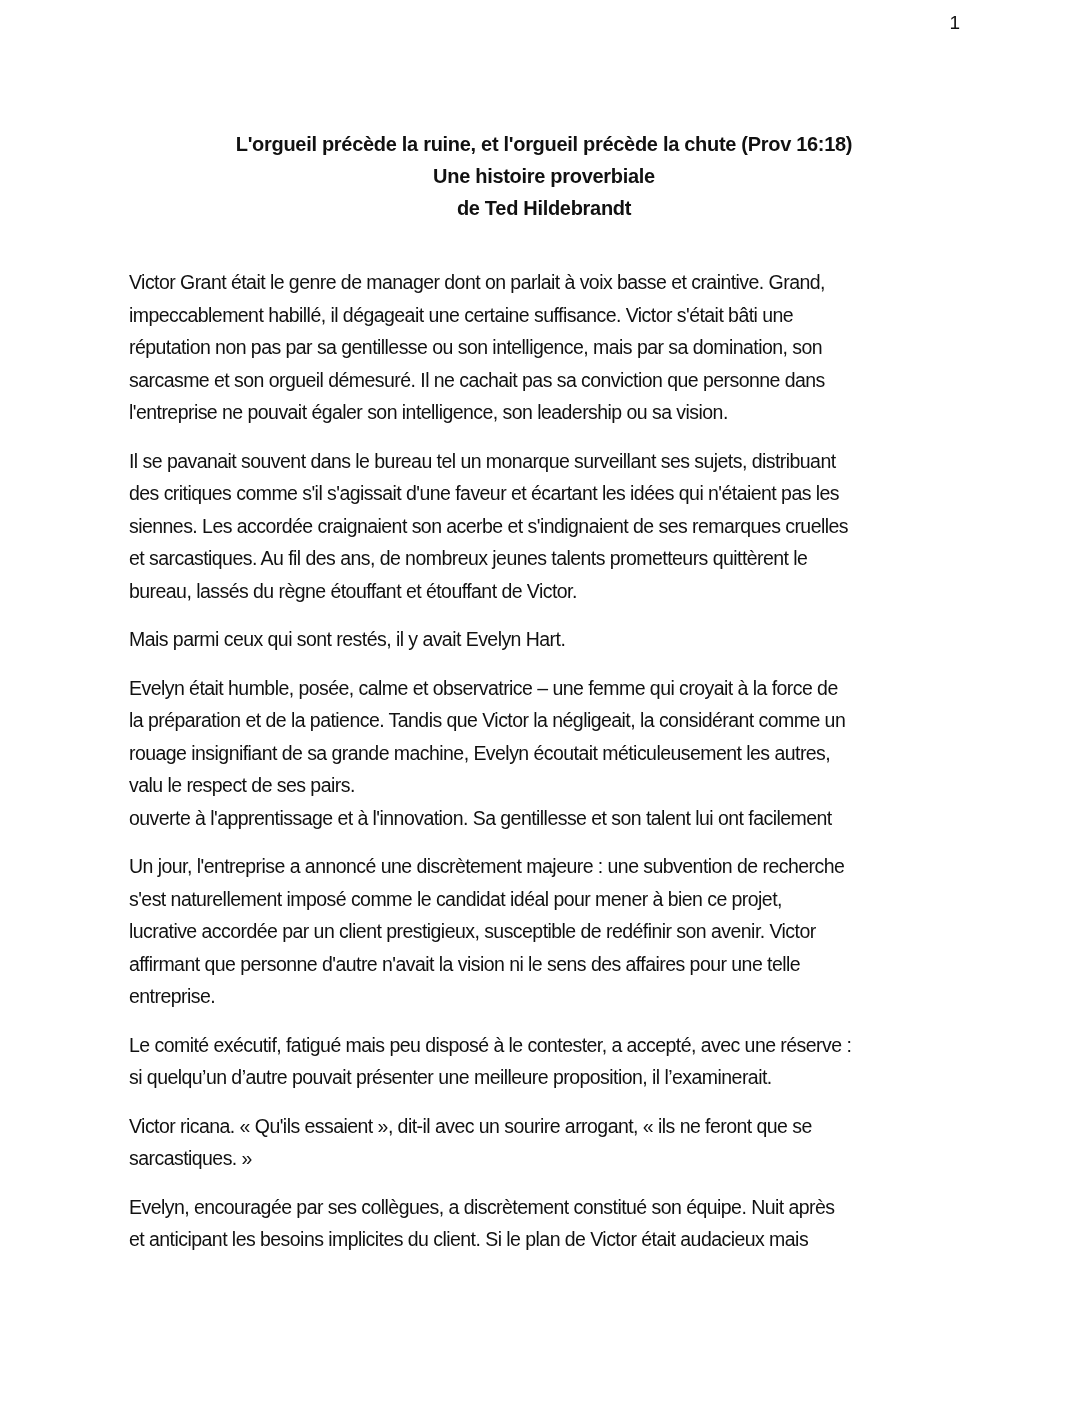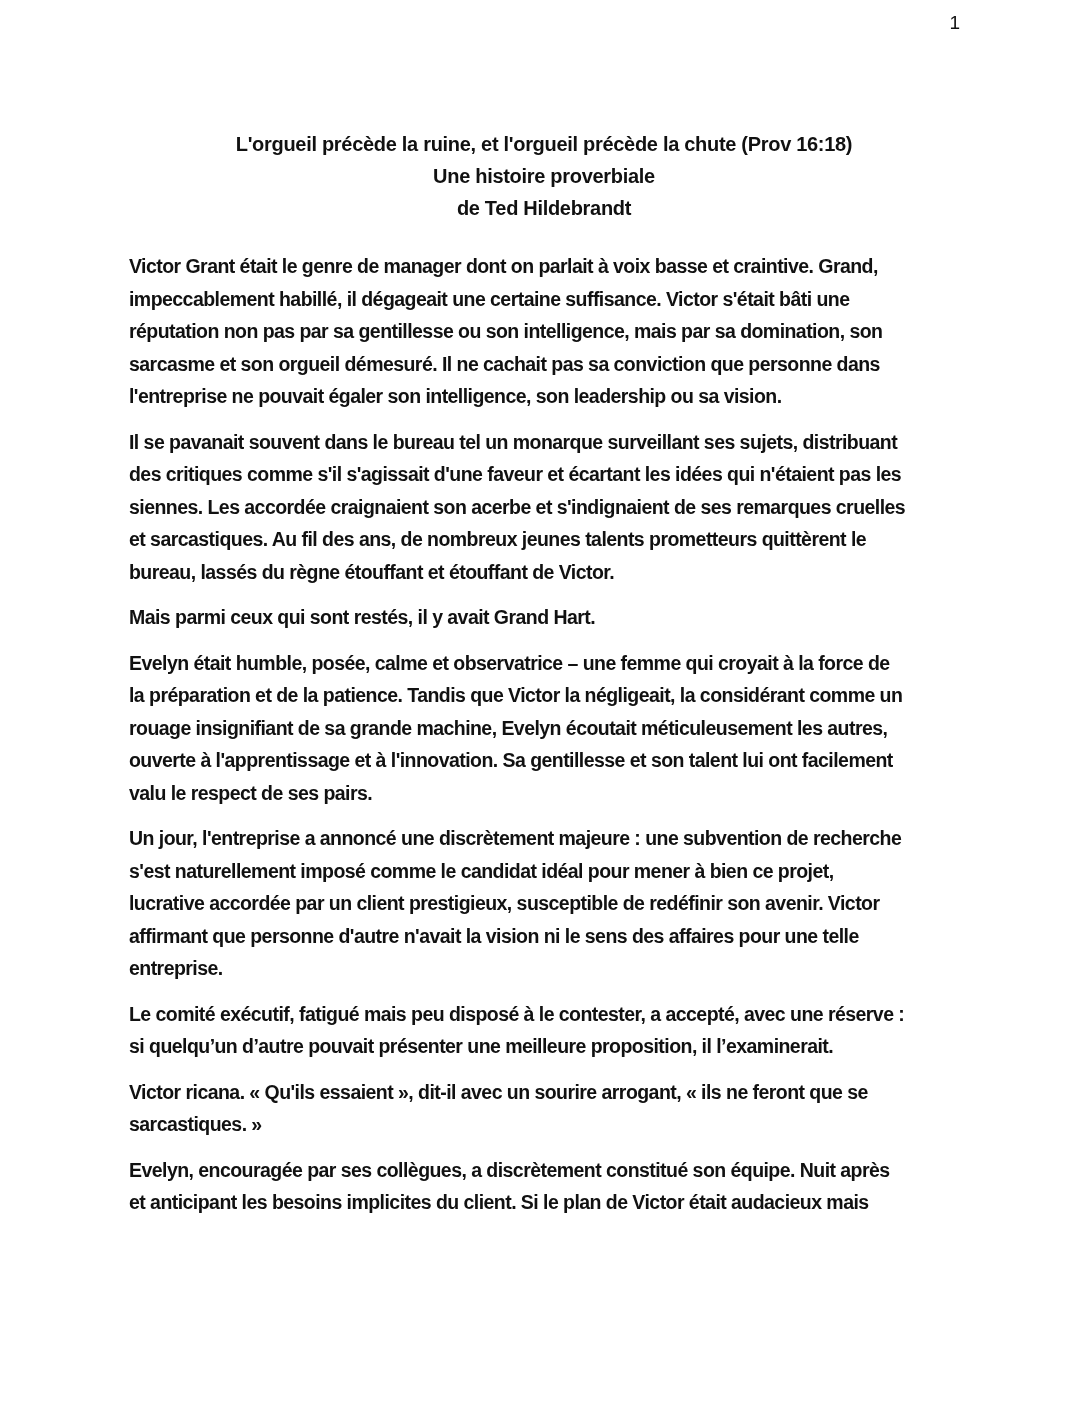--- a/index.html
+++ b/index.html
@@ -2,21 +2,21 @@
 <html><head>
 <meta charset="utf-8">
 <style>
   html, body { margin: 0; padding: 0; background: #ffffff; }
   body { width: 1088px; height: 1408px; position: relative; overflow: hidden;
          font-family: "Liberation Sans", sans-serif; color: #111111; }
   .page-number { position: absolute; top: 12px; right: 128px; font-size: 19px; }
   .titles { position: absolute; top: 128px; left: 0; width: 1088px; text-align: center; }
   .title-line { font-weight: bold; font-size: 20px; line-height: 32px; letter-spacing: -0.3px; }
   .body-text { position: absolute; top: 250px; left: 129px; width: 850px; }
-  .para { margin: 0 0 13px 0; font-weight: bold; }
+  .para { margin: 16px 0 13px 0; }
   .line { font-size: 19.5px; line-height: 32.5px; white-space: nowrap; letter-spacing: -0.55px; }
 </style>
 </head>
 <body>
 
 <div>
   <div class="page-number">1</div>
 
   <div class="titles">
     <div class="title-line">L'orgueil précède la ruine, et l'orgueil précède la chute (Prov 16:18)</div>
@@ -33,28 +33,28 @@
         <div class="line">l'entreprise ne pouvait égaler son intelligence, son leadership ou sa vision.</div>
       </div>
       <div class="para">
         <div class="line">Il se pavanait souvent dans le bureau tel un monarque surveillant ses sujets, distribuant</div>
         <div class="line">des critiques comme s'il s'agissait d'une faveur et écartant les idées qui n'étaient pas les</div>
         <div class="line">siennes. Les accordée craignaient son acerbe et s'indignaient de ses remarques cruelles</div>
         <div class="line">et sarcastiques. Au fil des ans, de nombreux jeunes talents prometteurs quittèrent le</div>
         <div class="line">bureau, lassés du règne étouffant et étouffant de Victor.</div>
       </div>
       <div class="para">
-        <div class="line">Mais parmi ceux qui sont restés, il y avait Grand Hart.</div>
+        <div class="line">Mais parmi ceux qui sont restés, il y avait Evelyn Hart.</div>
       </div>
       <div class="para">
         <div class="line">Evelyn était humble, posée, calme et observatrice – une femme qui croyait à la force de</div>
         <div class="line">la préparation et de la patience. Tandis que Victor la négligeait, la considérant comme un</div>
         <div class="line">rouage insignifiant de sa grande machine, Evelyn écoutait méticuleusement les autres,</div>
+        <div class="line">valu le respect de ses pairs.</div>
         <div class="line">ouverte à l'apprentissage et à l'innovation. Sa gentillesse et son talent lui ont facilement</div>
-        <div class="line">valu le respect de ses pairs.</div>
       </div>
       <div class="para">
         <div class="line">Un jour, l'entreprise a annoncé une discrètement majeure : une subvention de recherche</div>
         <div class="line">s'est naturellement imposé comme le candidat idéal pour mener à bien ce projet,</div>
         <div class="line">lucrative accordée par un client prestigieux, susceptible de redéfinir son avenir. Victor</div>
         <div class="line">affirmant que personne d'autre n'avait la vision ni le sens des affaires pour une telle</div>
         <div class="line">entreprise.</div>
       </div>
       <div class="para">
         <div class="line">Le comité exécutif, fatigué mais peu disposé à le contester, a accepté, avec une réserve :</div>

